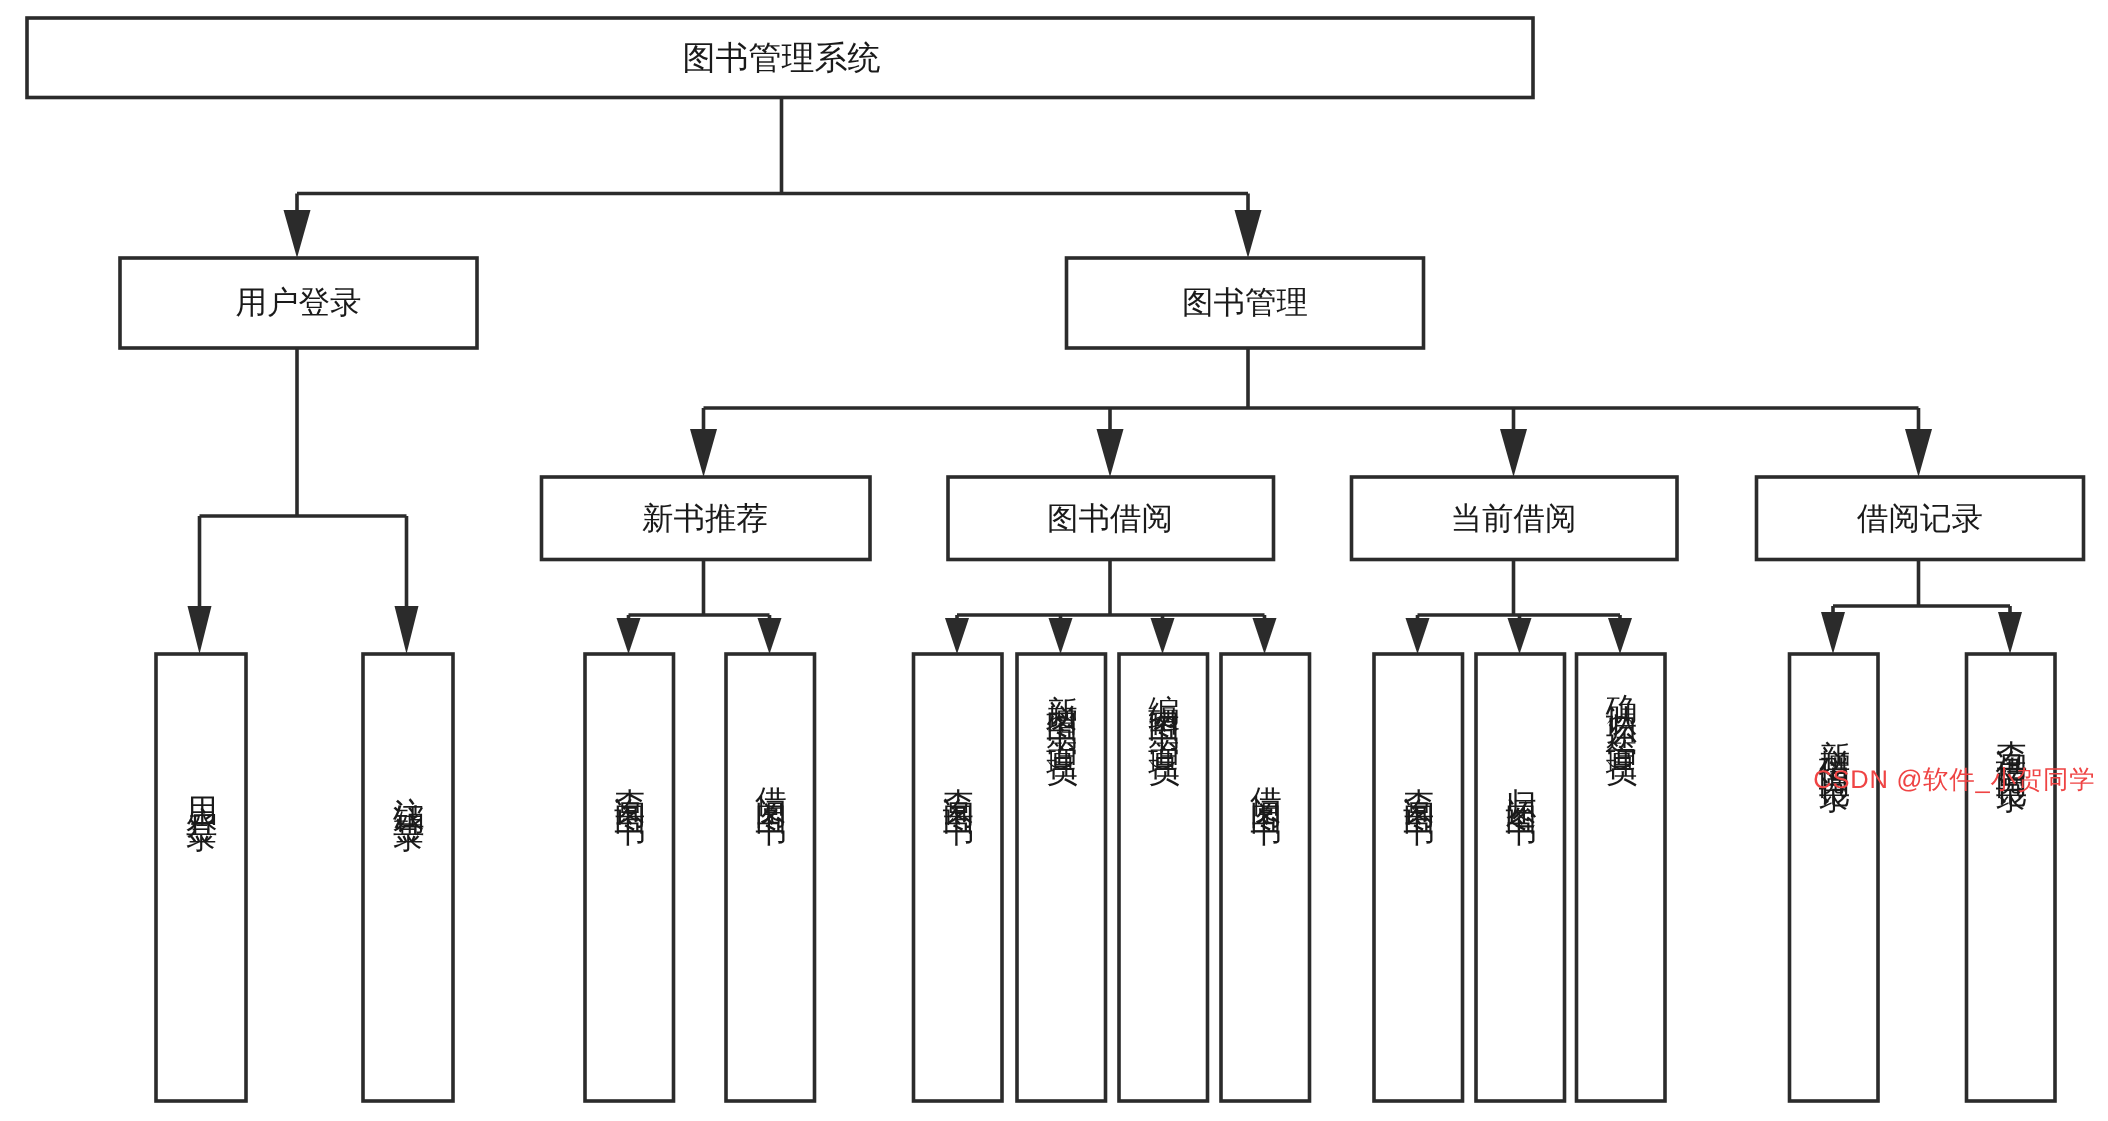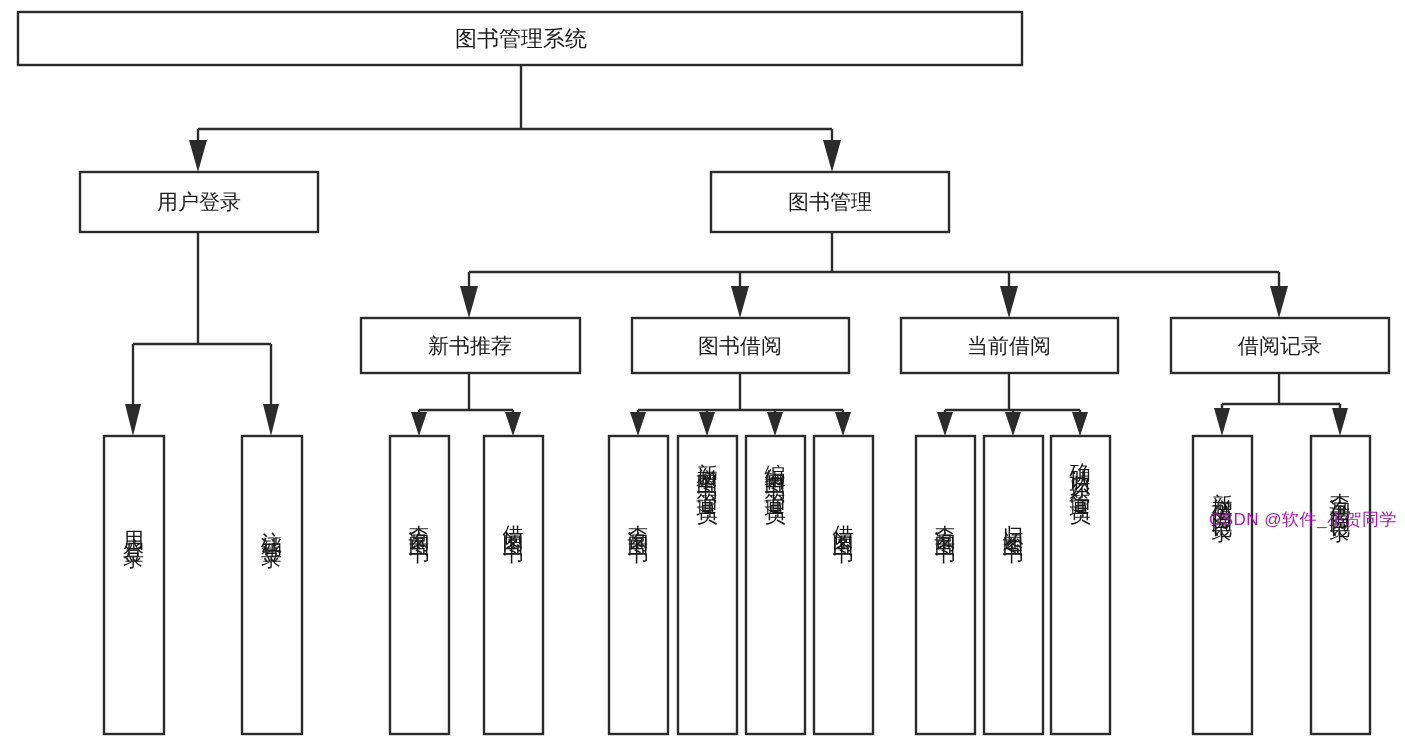--- a/index.html
+++ b/index.html
@@ -70,21 +70,21 @@
     letter-spacing: 6px;
     color: #1a1a1a;
     white-space: nowrap;
   }
   .watermark {
     position: absolute;
     right: 8px;
     bottom: 4px;
     font-family: "Liberation Sans", "DejaVu Sans", sans-serif;
     font-size: 17px;
-    color: #a21caf;
+    color: #ef4444;
     letter-spacing: 0.5px;
     white-space: nowrap;
   }
 </style>
 </head>
 <body>
 
 <div id="diagram-root">
 
   <svg id="diagram-svg" viewBox="0 0 1405 747">

